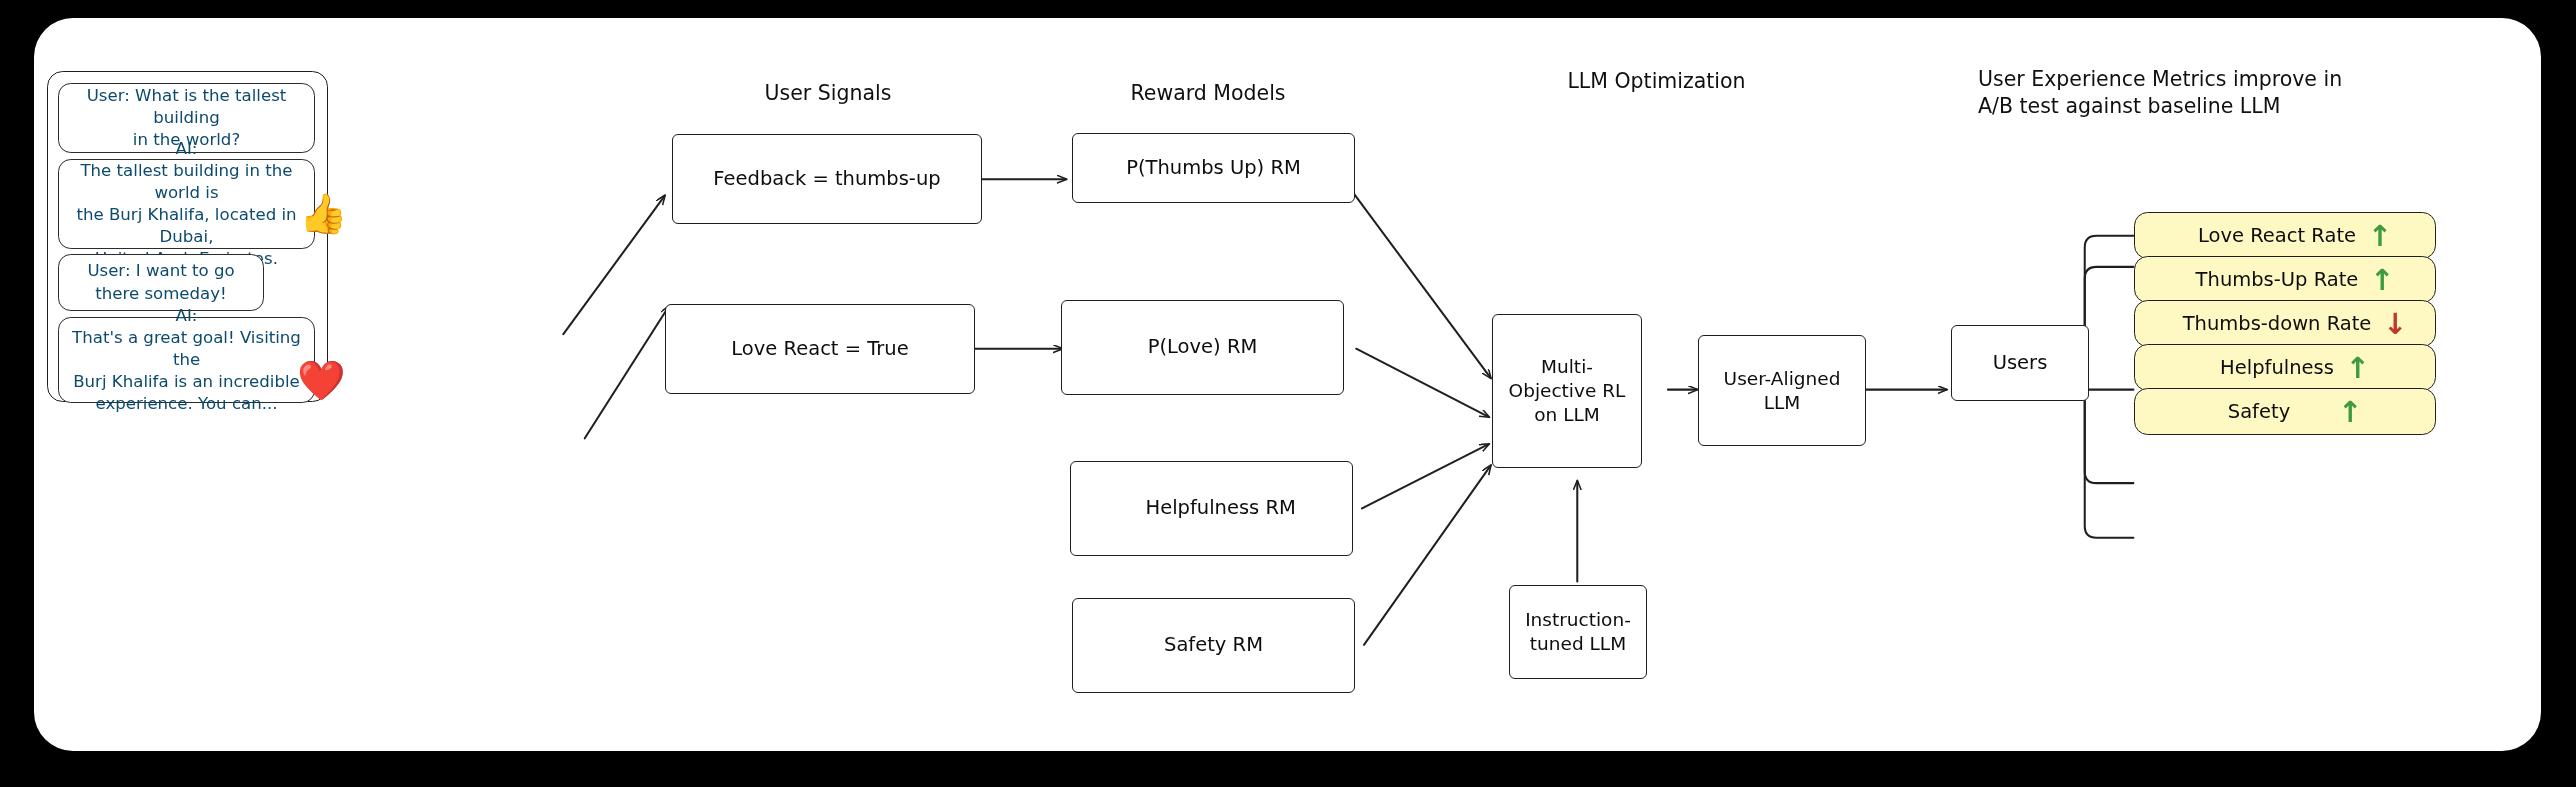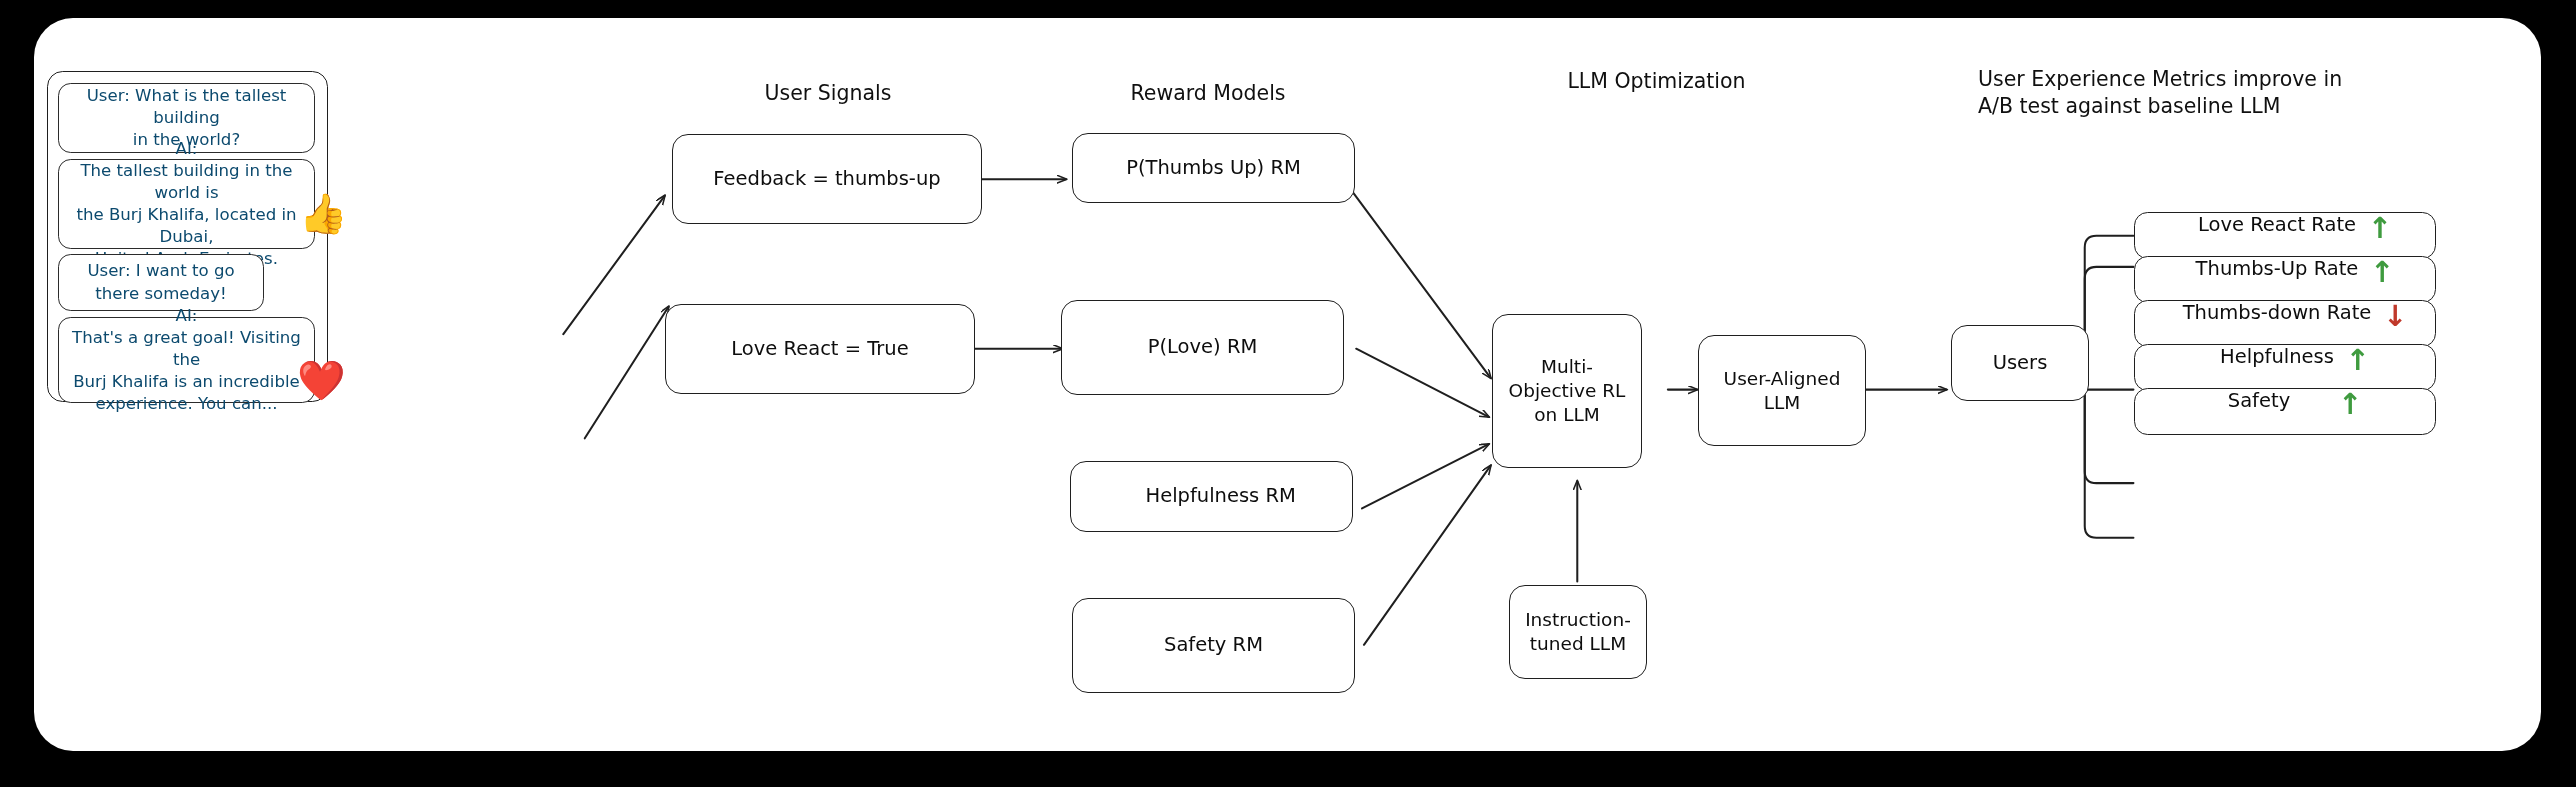--- a/index.html
+++ b/index.html
@@ -30,21 +30,21 @@
     left: 0; top: 0;
     width: 2576px;
     height: 787px;
     pointer-events: none;
   }
 
   .node {
     position: absolute;
     box-sizing: border-box;
     border: 1.9px solid #1f1f1f;
-    border-radius: 16px;
+    border-radius: 6px;
     background: #ffffff;
     display: flex;
     align-items: center;
     justify-content: center;
     text-align: center;
     font-family: "DejaVu Sans", sans-serif;
     font-size: 19.5px;
     color: #0d0d0d;
     line-height: 1.28;
     padding: 3.9px 9.7px;
@@ -96,22 +96,23 @@
     z-index: 5;
     font-family: "DejaVu Sans", sans-serif;
   }
 
   
   .metric {
     position: absolute;
     box-sizing: border-box;
     border: 1.9px solid #1f1f1f;
     border-radius: 13.6px;
-    background: #ffffff;
+    background: #fef9c3;
     display: flex;
+    align-items: center;
     justify-content: center;
     font-size: 19.5px;
     color: #0d0d0d;
     padding-left: 20px;
   }
   .metric .m-label { display: inline-block; }
   .metric .m-arrow {
     display: inline-block;
     margin-left: 11.7px;
     font-size: 29px;
@@ -197,21 +198,21 @@
 <span class="emoji" style="left:297px; top:361px;">❤️</span>
 
 <div class="node" style="left:672px; top:134px; width:310px; height:90px;">Feedback = thumbs-up</div>
 
 <div class="node" style="left:665px; top:304px; width:310px; height:90px;">Love React = True</div>
 
 <div class="node" style="left:1072px; top:133px; width:283px; height:70px;">P(Thumbs Up) RM</div>
 
 <div class="node" style="left:1061px; top:300px; width:283px; height:95px;">P(Love) RM</div>
 
-<div class="node" style="left:1070px; top:461px; width:283px; height:71px;padding-left:28px;">Helpfulness RM</div>
+<div class="node" style="left:1070px; top:461px; width:283px; height:95px;padding-left:28px;">Helpfulness RM</div>
 
 <div class="node" style="left:1072px; top:598px; width:283px; height:95px;">Safety RM</div>
 
 <div class="node" style="left:1492px; top:314px; width:150px; height:154px; font-size:18.5px;">Multi-
 Objective RL
 on LLM</div>
 
 <div class="node" style="left:1698px; top:335px; width:168px; height:111px; font-size:18.5px;">User-Aligned
 LLM</div>
 

